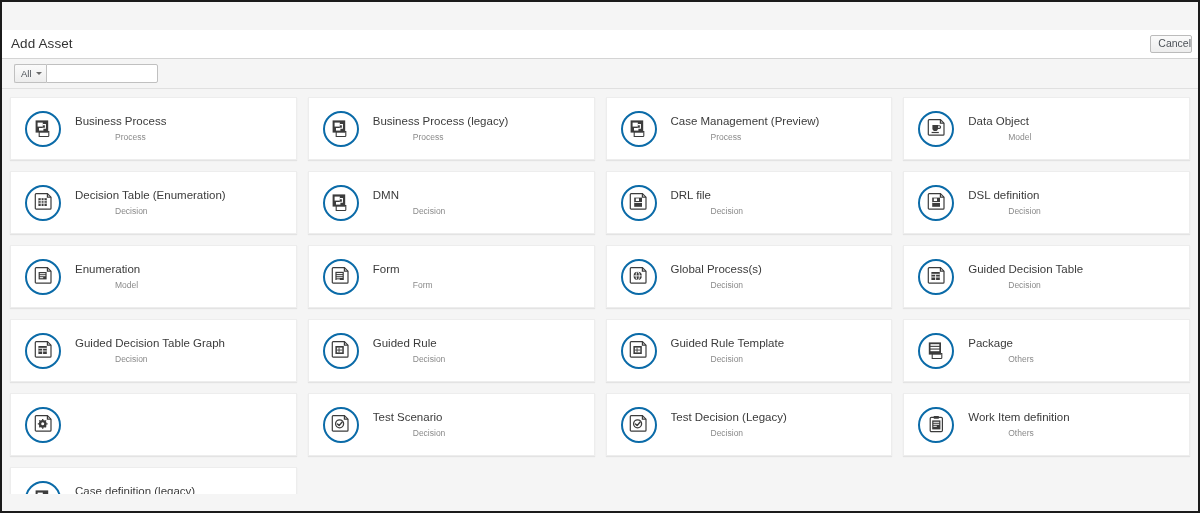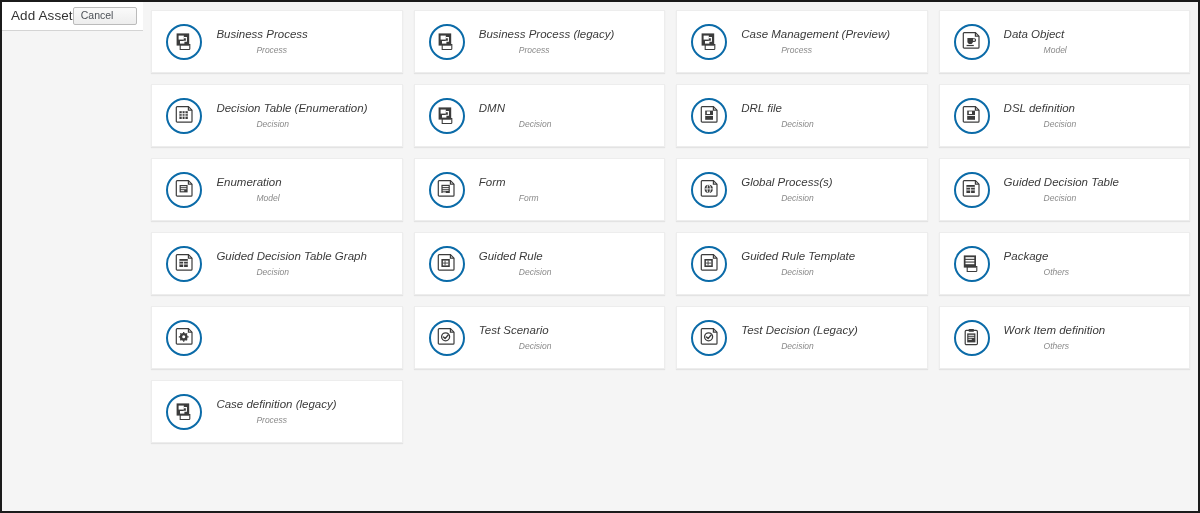--- a/index.html
+++ b/index.html
@@ -16,22 +16,23 @@
     color: #363636;
     border: 2px solid #1b1b1b;
     position: relative;
   }
 
   #app {
     width: 1196px;
     height: 464px;
     background: #f5f5f5;
     display: flex;
-    flex-direction: row;
+    flex-direction: column;
     overflow: hidden;
+    margin-top: 28px;
   }
 
   
   .modal-header {
     height: 29px;
     min-height: 29px;
     background: #ffffff;
     border-bottom: 1px solid #d4d4d4;
     display: flex;
     align-items: center;
@@ -45,21 +46,21 @@
     letter-spacing: 0.1px;
     line-height: 1;
   }
   .cancel-btn {
     font-family: "Liberation Sans", sans-serif;
     font-size: 10.5px;
     color: #4d5258;
     background: linear-gradient(to bottom, #fafafa 0%, #ededed 100%);
     border: 1px solid #bbbbbb;
     border-radius: 2px;
-    padding: 2px 23px 3px 7px;
+    padding: 2px 0 3px 7px;
     line-height: 1.1;
     cursor: pointer;
   }
 
   
   .filter-bar {
     height: 30px;
     min-height: 30px;
     background: #f5f5f5;
     border-bottom: 1px solid #e0e0e0;
@@ -104,21 +105,20 @@
     color: #333;
     padding: 0 4px;
     outline: none;
   }
 
   
   .grid-wrap {
     flex: 1;
     overflow: hidden;
     padding: 8px 8px 0 8px;
-    font-style: italic;
   }
   .grid {
     display: grid;
     grid-template-columns: repeat(4, 1fr);
     column-gap: 11px;
     row-gap: 11px;
   }
 
   .asset-card {
     background: #ffffff;
@@ -167,20 +167,29 @@
 </head>
 <body>
 
 <div id="app">
 
   <div class="modal-header">
     <div class="modal-title">Add Asset</div>
     <button class="cancel-btn">Cancel</button>
   </div>
 
+  <div class="filter-bar">
+    <div class="filter-group">
+      <div class="filter-select">
+        <span>All</span>
+        <span class="caret"></span>
+      </div>
+      <input class="filter-input" type="text" placeholder="" style="">
+    </div>
+  </div>
 
   <div class="grid-wrap">
     <div class="grid" id="asset-grid">
         <div class="asset-card">
           <div class="icon-circle">
             <svg width="21" height="21" viewBox="0 0 21 21">
               <path d="M6.2 13.6 h9.6 v4.1 a0.8 0.8 0 0 1 -0.8 0.8 H6.2 z" fill="#ffffff" stroke="#3c3c3c" stroke-width="1.1"></path>
               <rect x="2.6" y="2.4" width="12.6" height="12.2" fill="#3c3c3c"></rect>
               <rect x="4.6" y="4.6" width="5.2" height="4.0" fill="#ffffff"></rect>
               <path d="M9.8 6.6 h2.6 v3.6 h-3.0" fill="none" stroke="#ffffff" stroke-width="1.1"></path>

